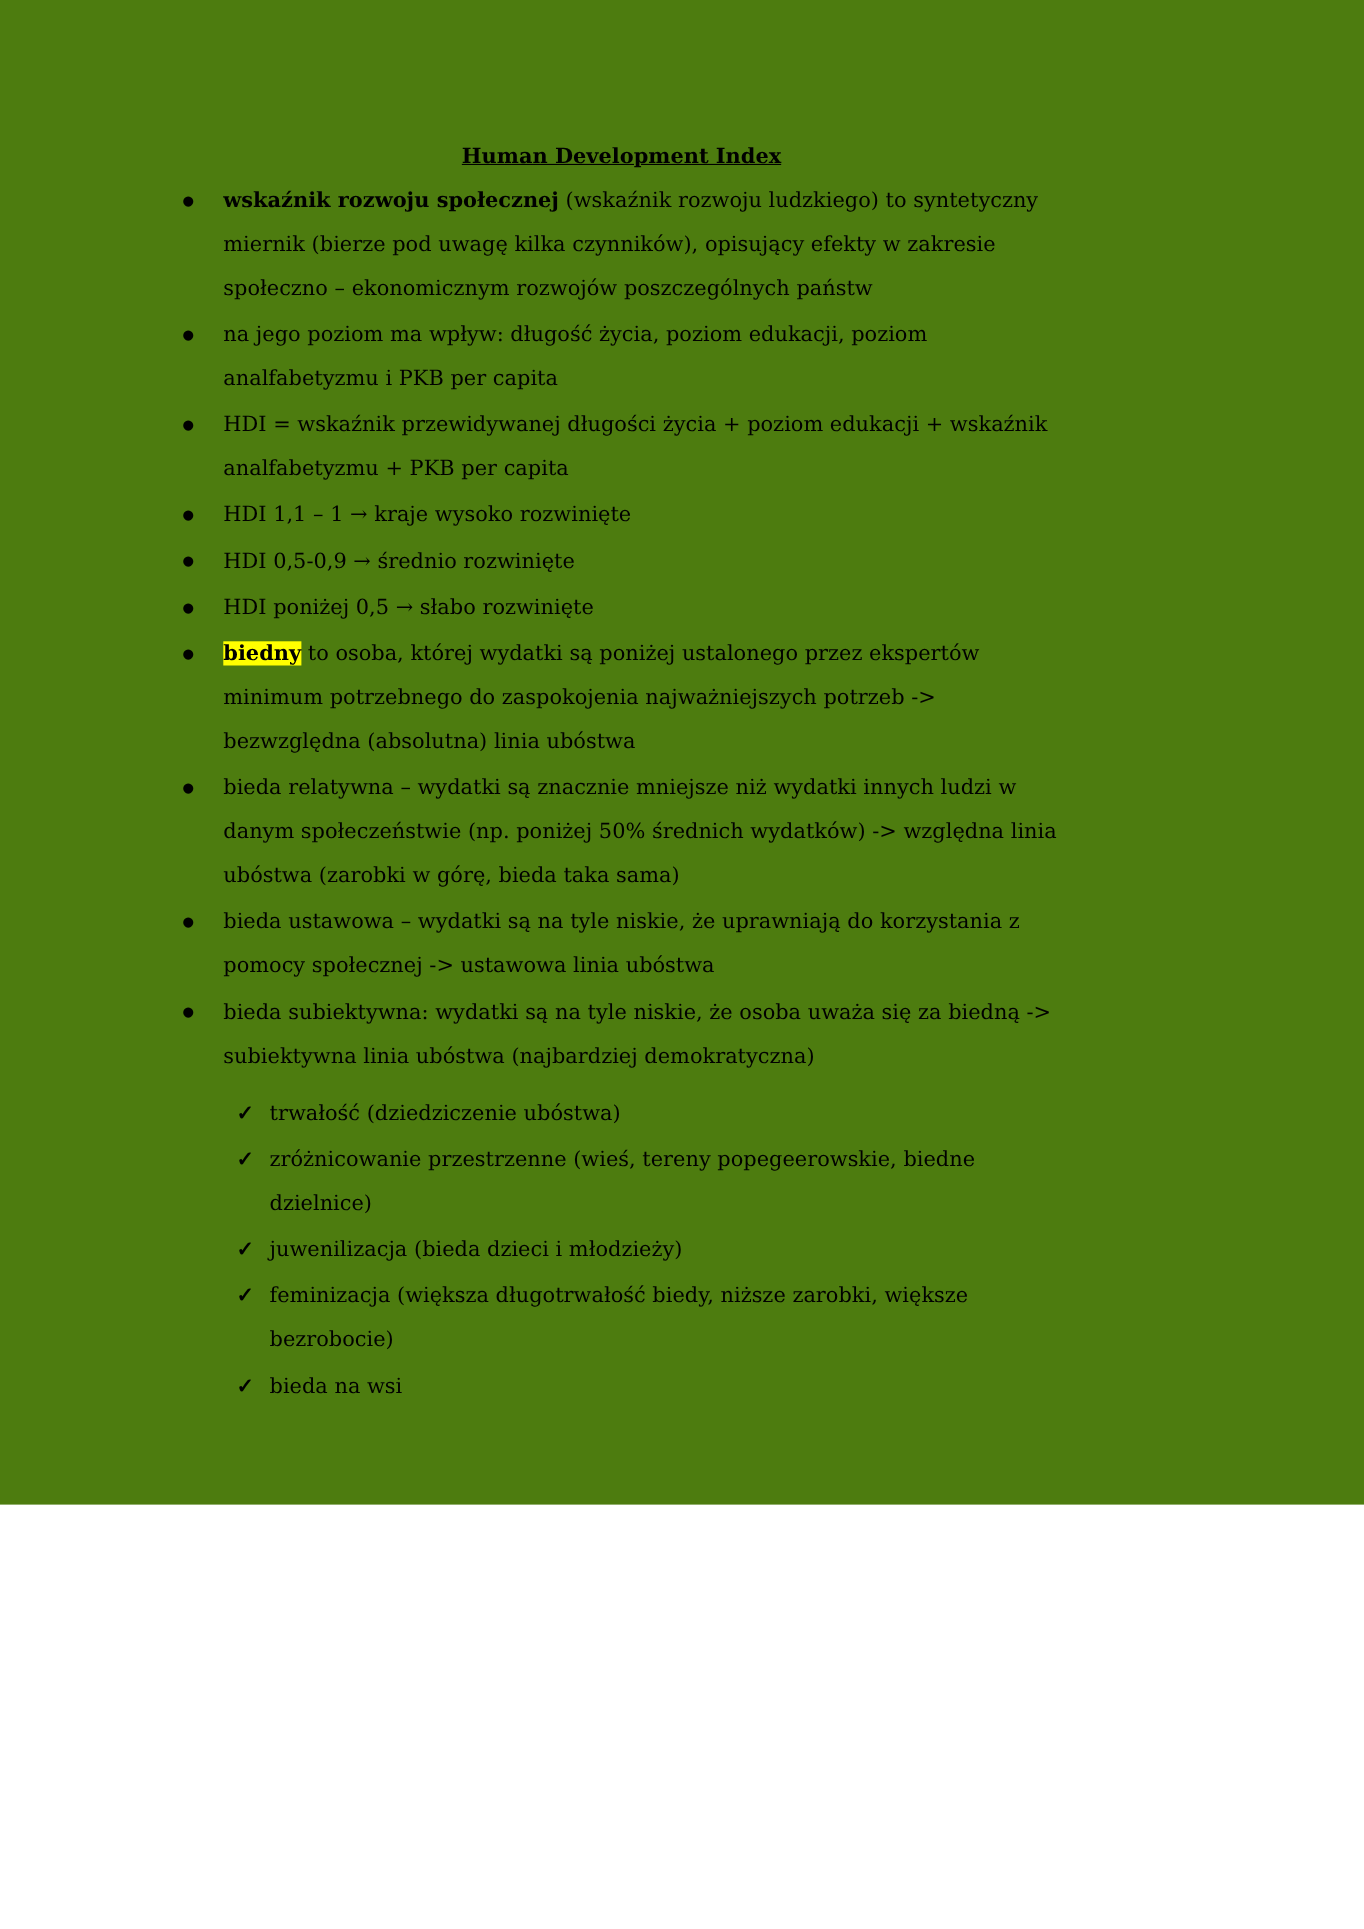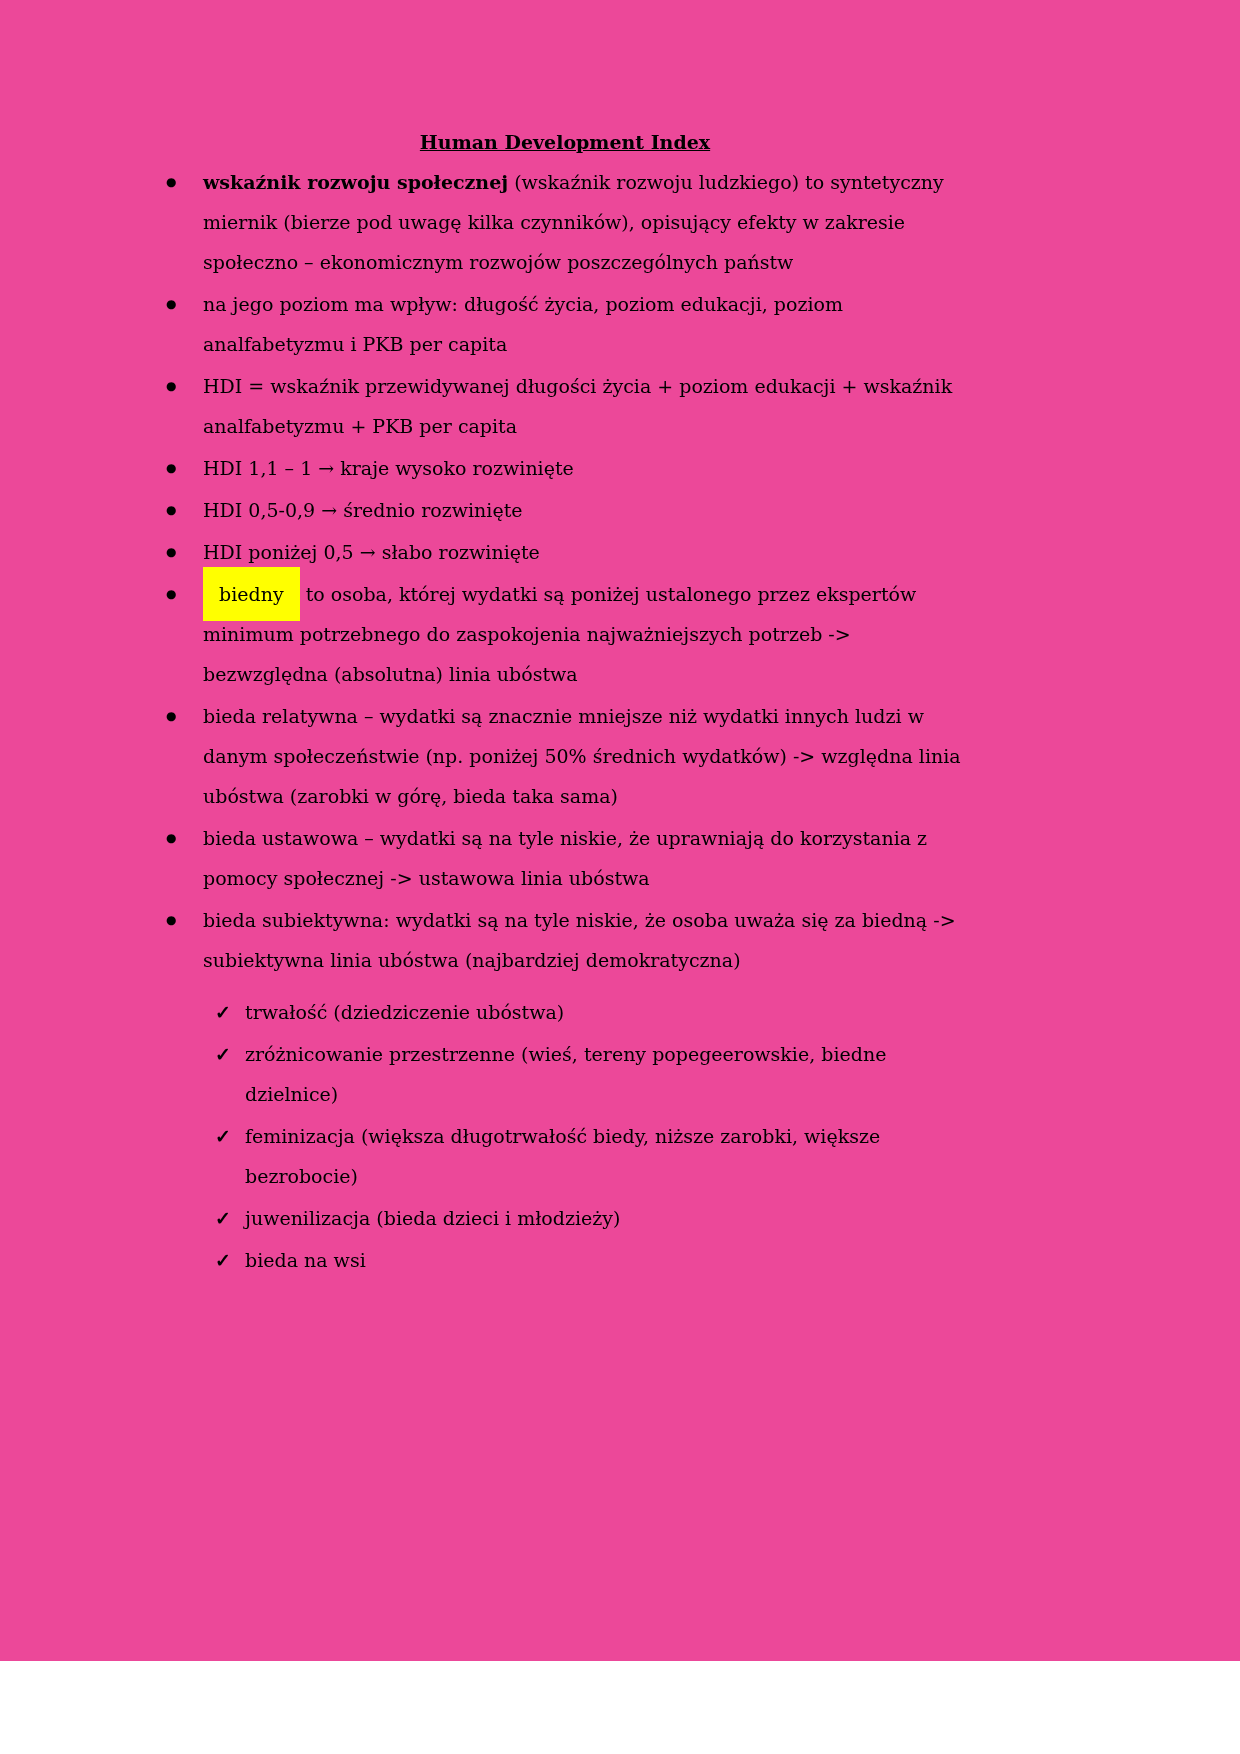--- a/index.html
+++ b/index.html
@@ -3,22 +3,22 @@
 <meta charset="utf-8">
 <style>
   html, body {
     margin: 0;
     padding: 0;
     background: #ffffff;
   }
   .page {
     position: relative;
     width: 1240px;
-    height: 1661px;
-    background: #ec4899;
+    height: 1368px;
+    background: #4d7c0f;
     color: #000000;
     font-family: "DejaVu Serif", "Liberation Serif", serif;
     font-size: 19px;
     line-height: 40px;
     overflow: hidden;
   }
   .content {
     padding-top: 122px;
     margin-left: 150px;
     width: 830px;
@@ -67,21 +67,22 @@
     position: absolute;
     left: 53px;
     top: 0;
     font-weight: bold;
     line-height: 40px;
   }
   strong { font-weight: bold; }
   mark {
     background: #ffff00;
     color: #000000;
-    padding: 16px;
+    padding: 0;
+    font-weight: bold;
   }
 </style>
 </head>
 <body>
 
 <div class="page">
   <div class="content">
 
     <h1 class="doc-heading">Human Development Index</h1>
 
@@ -98,19 +99,19 @@
     <ul class="bullets">
         <li><mark>biedny</mark> to osoba, której wydatki są poniżej ustalonego przez ekspertów minimum potrzebnego do zaspokojenia najważniejszych potrzeb -&gt; bezwzględna (absolutna) linia ubóstwa</li>
         <li>bieda relatywna – wydatki są znacznie mniejsze niż wydatki innych ludzi w danym społeczeństwie (np. poniżej 50% średnich wydatków) -&gt; względna linia ubóstwa (zarobki w górę, bieda taka sama)</li>
         <li>bieda ustawowa – wydatki są na tyle niskie, że uprawniają do korzystania z pomocy społecznej -&gt; ustawowa linia ubóstwa</li>
         <li>bieda subiektywna: wydatki są na tyle niskie, że osoba uważa się za biedną -&gt; subiektywna linia ubóstwa (najbardziej demokratyczna)</li>
       </ul>
 
     <ul class="checks">
         <li>trwałość (dziedziczenie ubóstwa)</li>
         <li>zróżnicowanie przestrzenne (wieś, tereny popegeerowskie, biedne dzielnice)</li>
+        <li>juwenilizacja (bieda dzieci i młodzieży)</li>
         <li>feminizacja (większa długotrwałość biedy, niższe zarobki, większe bezrobocie)</li>
-        <li>juwenilizacja (bieda dzieci i młodzieży)</li>
         <li>bieda na wsi</li>
       </ul>
 
   </div>
 </div>
 
 </body></html>

